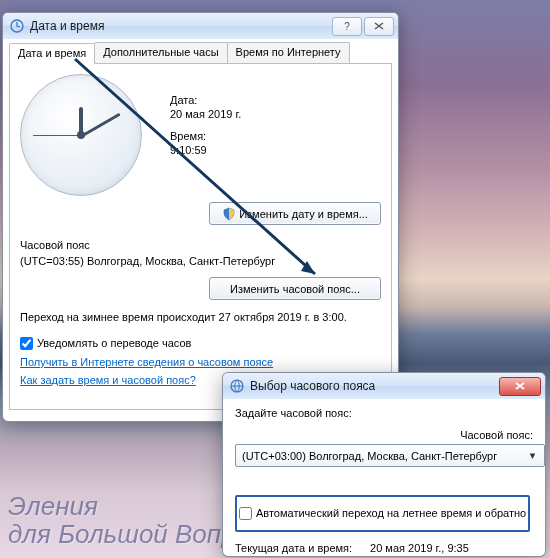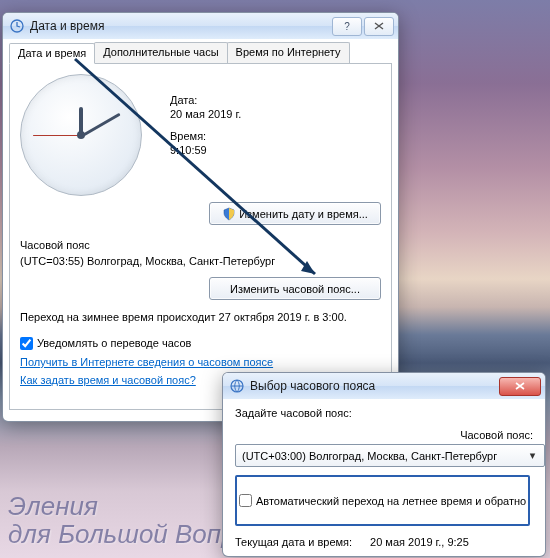--- a/index.html
+++ b/index.html
@@ -95,36 +95,36 @@
     min-width:150px; height:21px; padding:0 10px;
     font-size:11px;
     border:1px solid #8a98aa; border-radius:3px;
     background: linear-gradient(#fdfdfe,#e9eef5);
     box-shadow: inset 0 0 0 1px rgba(255,255,255,.7);
   }
   .winbtn .shield { width:14px;height:14px;margin-right:3px; }
 
   .section-label { margin:14px 0 4px 0; }
   .info-text { line-height:1.35; margin-top:10px; }
-  .chk { display:flex; align-items:center; margin-top:12px; }
+  .chk { display:flex; align-items:flex-start; margin-top:12px; }
   .chk input { margin:0 4px 0 0; }
   a.link { color:#0066cc; text-decoration:underline; display:inline-block; margin-top:6px; font-size:11px; }
 
   .annot { position:absolute; pointer-events:none; }
 
   
   .tz-body { padding: 8px 12px 10px 12px; font-size:11px; }
   .combo {
     width:100%; height:21px; border:1px solid #8796a8; border-radius:2px;
     background:linear-gradient(#fff,#eef2f7);
     display:flex; align-items:center; padding:0 4px 0 6px;
   }
   .combo .txt { flex:1; overflow:hidden; white-space:nowrap; }
   .combo .dd { width:15px;text-align:center;color:#333; }
-  .highlight { border:2px solid #2a5faf; padding:17px 2px; border-radius:2px; display:inline-flex; align-items:center; }
+  .highlight { border:2px solid #2a5faf; padding:10px 2px; border-radius:2px; display:inline-flex; align-items:center;margin-top:20px; }
   .btnrow { text-align:right; margin-top:14px; padding-top:8px; }
   .btnrow .winbtn { min-width:72px; margin-left:6px; }
   .btnrow .winbtn.default { border-color:#3c7fb1; box-shadow: inset 0 0 0 1px #7ab6e8; }
 </style>
 </head>
 <body>
 
 <div class="watermark">
   <div>Эления</div>
   <div>для Большой Вопрос</div>
@@ -237,21 +237,21 @@
       <span class="highlight">
         <label class="chk" style="margin:0;">
           <input type="checkbox" style="">
           <span>Автоматический переход на летнее время и обратно</span>
         </label>
       </span>
     </div>
 
     <div style="margin-top:10px; display:flex;">
       <span>Текущая дата и время:</span>
-      <span style="margin-left:18px;">20 мая 2019 г., 9:25</span>
+      <span style="margin-left:18px;">20 мая 2019 г., 9:35</span>
     </div>
 
     <div class="btnrow">
       <span class="winbtn default">
           <span>OK</span>
         </span>
       <span class="winbtn">
           <span>Отмена</span>
         </span>
     </div>

